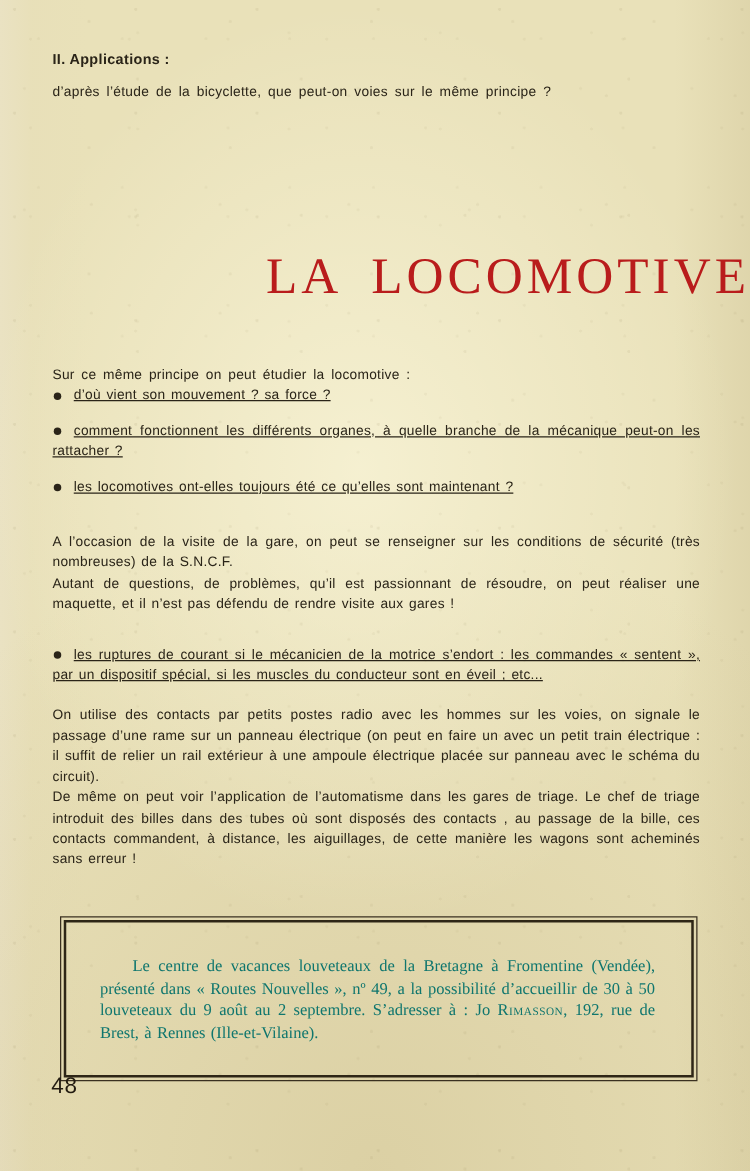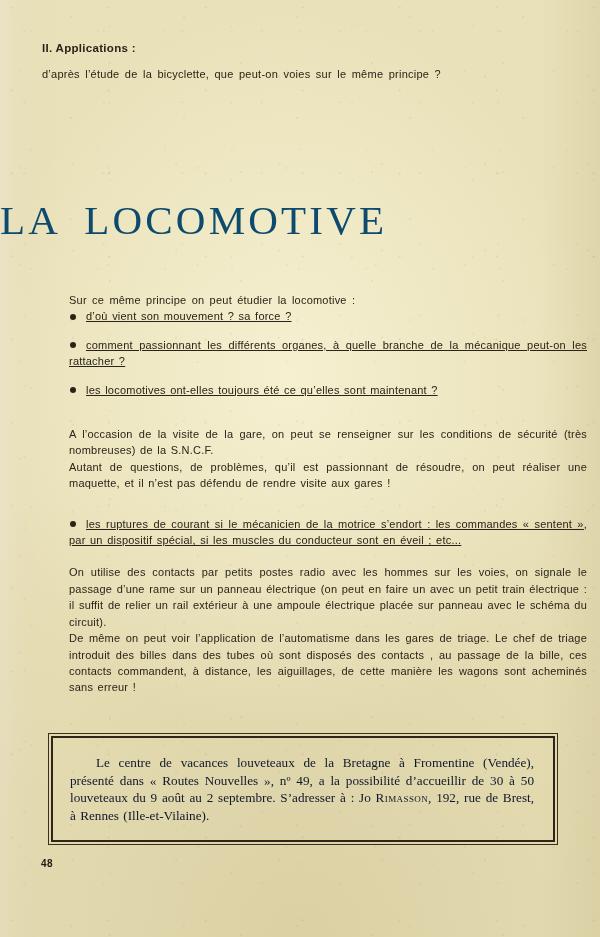--- a/index.html
+++ b/index.html
@@ -96,39 +96,38 @@
     vertical-align: 1px;
     margin: 0 4px;
   }
 
   
   .main-title {
     position: absolute;
     left: 0;
     right: 0;
     top: 196px;
-    text-align: left;
+    text-align: right;
     font-family: "Liberation Serif", serif;
     font-size: 41px;
     font-weight: normal;
     letter-spacing: 3.2px;
     word-spacing: 12px;
-    color: #0c4a6e;
+    color: #b91c1c;
     margin: 0;
   }
 
   
   .body-block {
     position: absolute;
     left: 42px;
     top: 292px;
     width: 518px;
     font-size: 11px;
     letter-spacing: .22px;
-    margin-left: 27px;
   }
   .p {
     margin: 0;
     line-height: 16.4px;
     text-align: justify;
     word-spacing: 1.2px;
   }
   .p.nojust { text-align: left; word-spacing: 2px; }
   .gap-m  { height: 12px; }
   .gap-l  { height: 16px; }
@@ -161,41 +160,41 @@
     width: 504px;
     border: 1px solid #3a3020;
     padding: 2px;
     background: transparent;
   }
   .notice-inner {
     border: 2.5px solid #2e2616;
     padding: 13px 16px 13px 14px;
   }
   .notice-text {
-    margin: 3px;
+    margin: 13px;
     font-family: "Liberation Serif", serif;
     font-size: 13.2px;
     line-height: 17.6px;
     text-align: justify;
     text-indent: 26px;
-    color: #0f172a;
+    color: #0f766e;
     word-spacing: 1px;
   }
   .smallcaps {
     font-variant: small-caps;
     letter-spacing: .4px;
   }
 
   
   .folio {
     position: absolute;
     left: 41px;
     top: 858px;
-    font-size: 10px;
-    font-weight: bold;
+    font-size: 18px;
+    font-weight: normal;
     letter-spacing: .5px;
     color: #221b10;
   }
 </style>
 </head>
 <body>
 
 <div class="paper-grain"></div>
 <div class="paper-speckle"></div>
 
@@ -216,21 +215,21 @@
 
     <div class="p bullet-row">
       <span class="dot"></span>
       <span class="txt">d’où vient son mouvement ? sa force ?</span>
     </div>
 
     <div class="gap-m"></div>
 
     <div class="p bullet-row">
       <span class="dot"></span>
-      <span class="txt">comment passionnant les différents organes, à quelle branche de la mécanique peut-on les rattacher ?</span>
+      <span class="txt">comment fonctionnent les différents organes, à quelle branche de la mécanique peut-on les rattacher ?</span>
     </div>
 
     <div class="gap-m"></div>
 
     <div class="p bullet-row">
       <span class="dot"></span>
       <span class="txt">les locomotives ont-elles toujours été ce qu’elles sont maintenant ?</span>
     </div>
 
     <div class="gap-m"></div>

